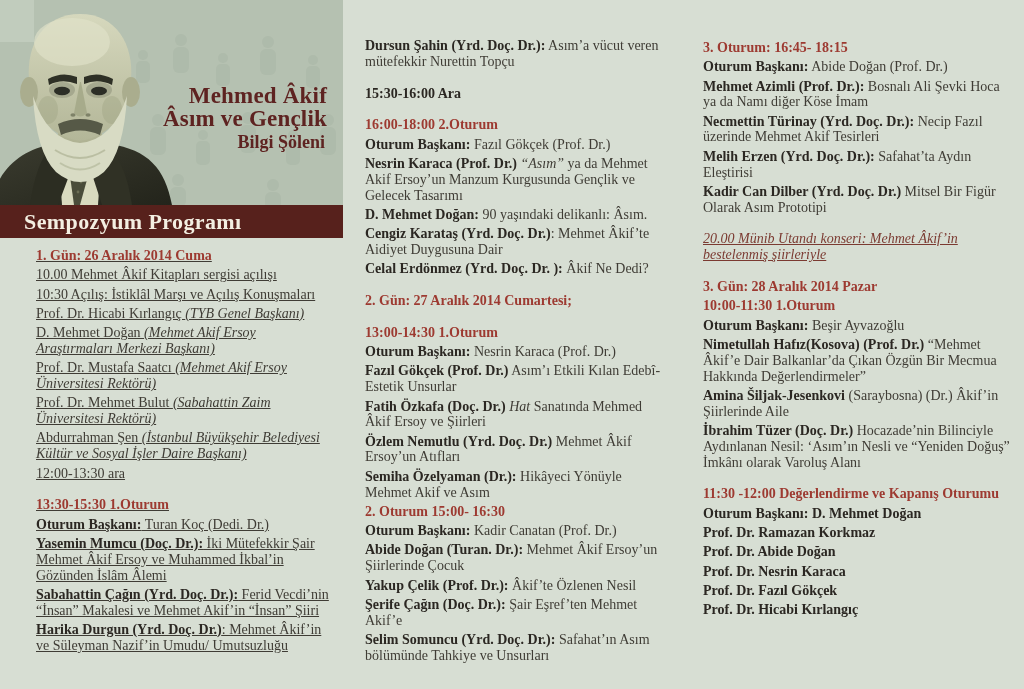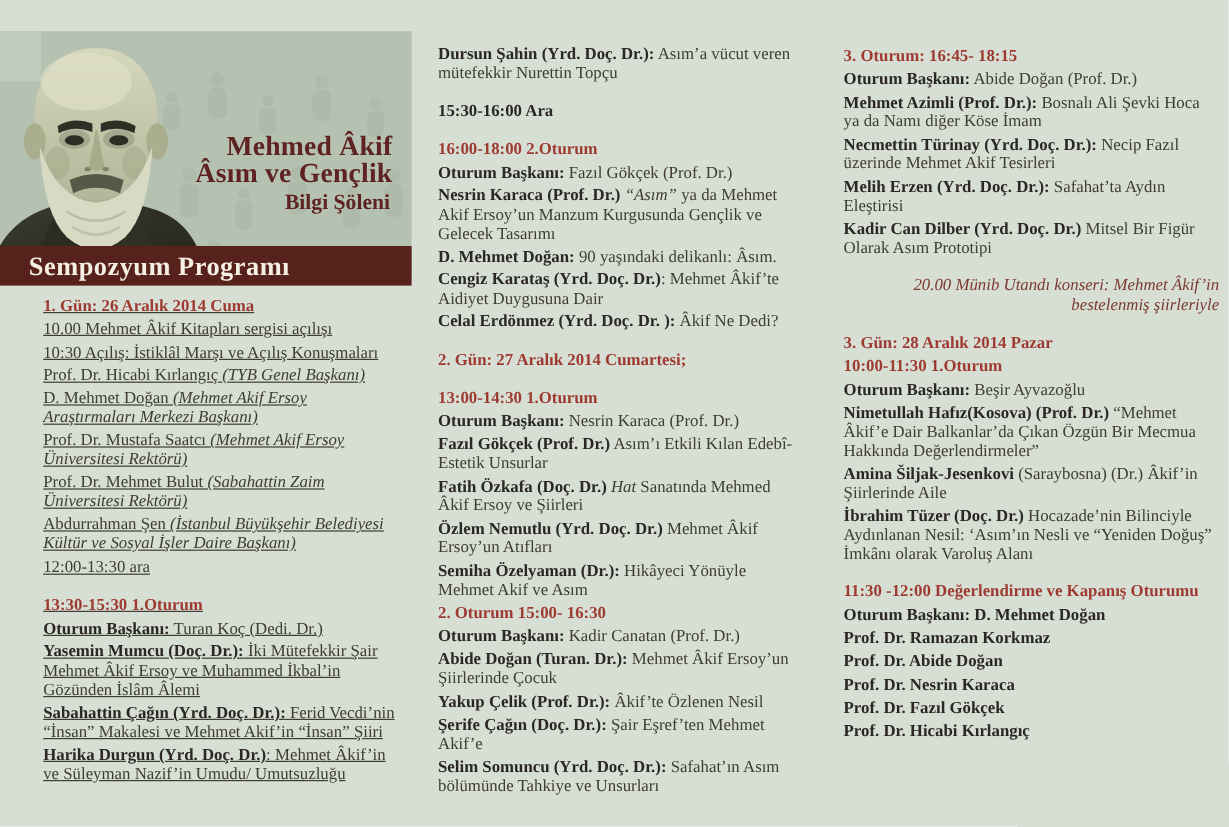--- a/index.html
+++ b/index.html
@@ -1,40 +1,40 @@
 <!DOCTYPE html>
 <html><head>
 <meta charset="utf-8">
 <style>
   html,body{margin:0;padding:0;}
   body{font-family:"Liberation Serif","DejaVu Serif",serif;}
   .page{position:relative;width:1024px;height:689px;background:#d7ded3;overflow:hidden;}
 
   
-  .header-panel{position:absolute;left:0;top:0;width:343px;height:205px;background:#b5c1b1;overflow:hidden;margin-top:26px;}
+  .header-panel{position:absolute;left:0;top:0;width:343px;height:205px;background:#b5c1b1;overflow:hidden;}
   .corner-patch{position:absolute;left:0;top:0;width:34px;height:42px;background:#cbd6c6;opacity:.55;}
   .portrait-svg{position:absolute;left:0;top:0;}
   .crowd-svg{position:absolute;right:0;top:0;opacity:.55;}
   .title-block{position:absolute;right:16px;top:84px;text-align:right;color:#5e2321;font-weight:bold;}
   .title-line-1,.title-line-2{font-size:23px;line-height:23px;letter-spacing:.2px;}
   .title-line-3{font-size:18px;line-height:21px;margin-top:2px;padding-right:2px;}
 
   
   .band{position:absolute;left:0;top:205px;width:343px;height:33px;background:#57211c;}
   .band-title{color:#f4efe2;font-weight:bold;font-size:22px;line-height:33px;padding-left:24px;letter-spacing:.4px;}
 
   
   .col{position:absolute;color:#3f3c35;font-size:14px;line-height:15.8px;}
   .col-left{left:36px;top:248px;width:300px;text-decoration:underline;}
   .col-mid{left:365px;top:38px;width:299px;}
   .col-right{left:703px;top:40px;width:313px;}
   .col p{margin:0 0 3.5px 0;}
   .col p.gap{margin-top:16px;}
   .blk-heading{color:#9d3a31;font-weight:bold;}
-  .blk-note{color:#7b3a31;font-style:italic;text-align:right;}
+  .blk-note{color:#7b3a31;font-style:italic;text-decoration:underline;}
   .r-b{font-weight:bold;color:#2b2722;}
   .r-i{font-style:italic;}
 </style>
 </head>
 <body>
 
 <div class="page">
 
   <div class="header-panel">
     <div class="corner-patch"></div>

